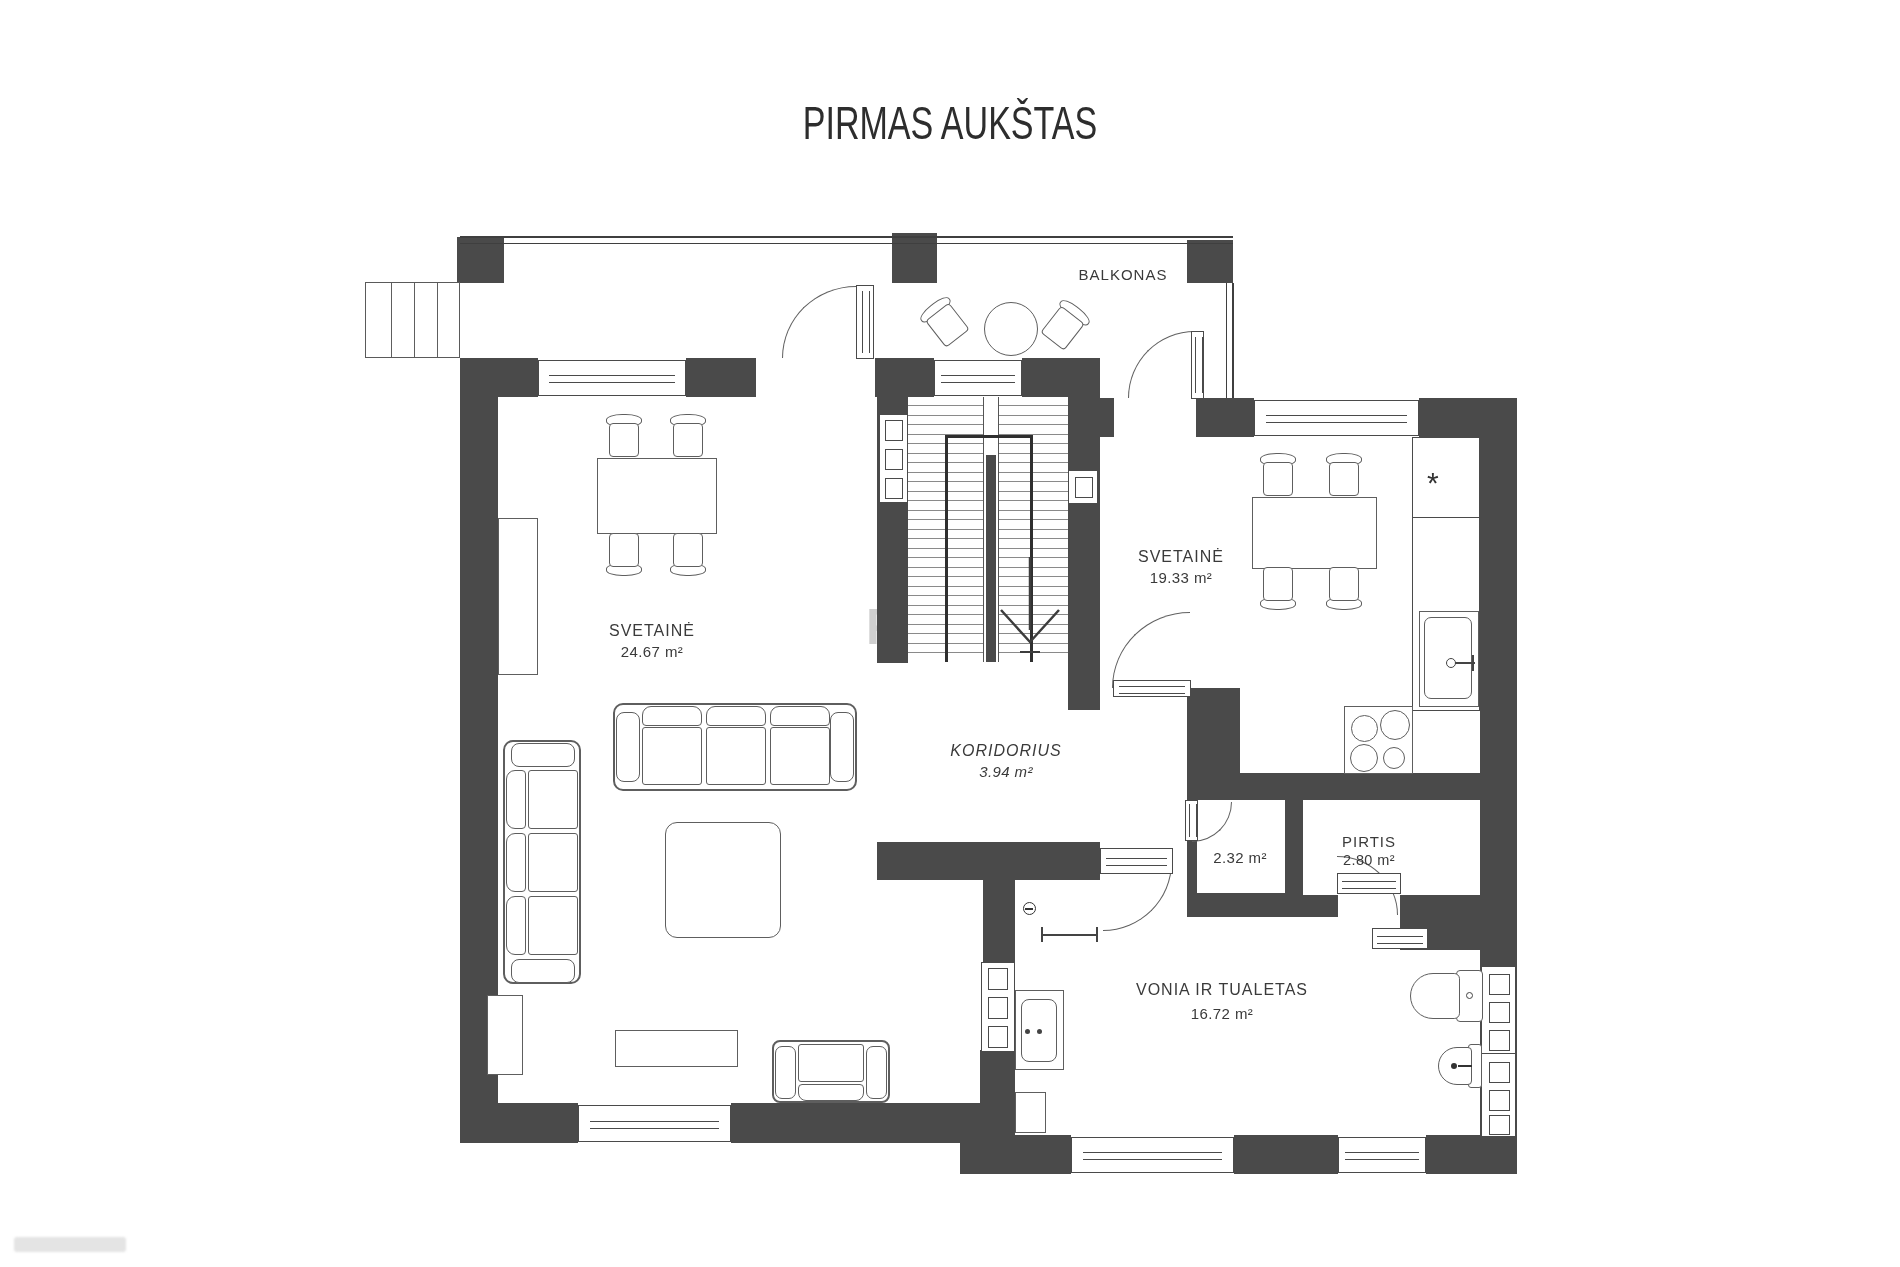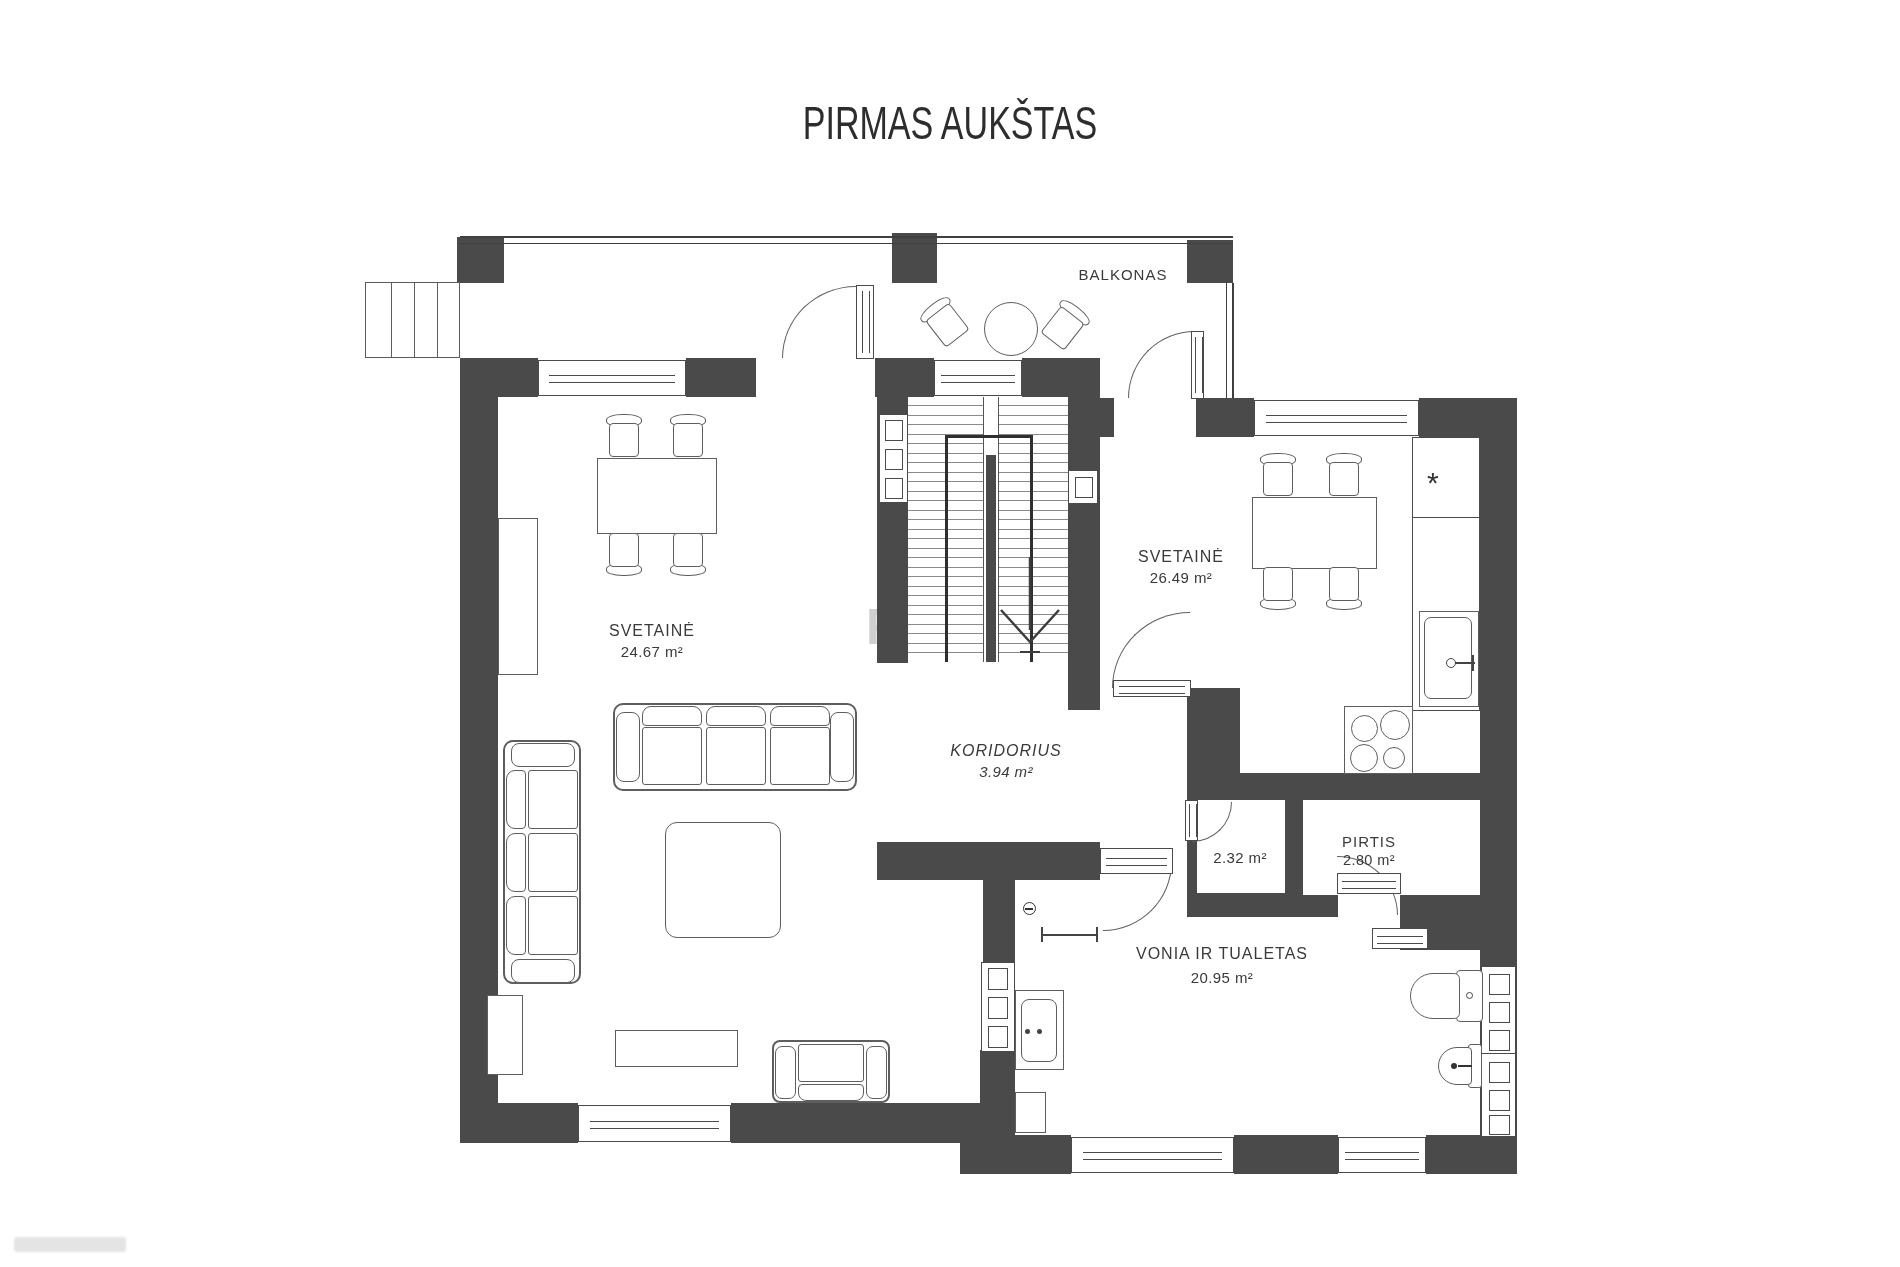--- a/index.html
+++ b/index.html
@@ -294,35 +294,35 @@
     <span>BALKONAS</span>
   </div>
 
   <div class="label" style="left:552px;top:620px;width:200px;">
     <div>SVETAINĖ</div>
     <div class="area">24.67 m²</div>
   </div>
 
   <div class="label" style="left:1081px;top:546px;width:200px;">
     <div>SVETAINĖ</div>
-    <div class="area">26.49 m²</div>
+    <div class="area">19.33 m²</div>
   </div>
 
   <div class="label" style="left:906px;top:740px;width:200px;font-style:italic;">
     <div>KORIDORIUS</div>
     <div class="area">3.94 m²</div>
   </div>
 
   <div class="label" style="left:1190px;top:847px;width:100px;font-size:14.5px;letter-spacing:0.4px;">
     <div class="area">2.32 m²</div>
   </div>
 
   <div class="label" style="left:1319px;top:832px;width:100px;font-size:15px;line-height:19px;">
     <div>PIRTIS</div>
     <div class="area" style="font-size:14.5px;">2.80 m²</div>
   </div>
 
-  <div class="label" style="left:1092px;top:942px;width:260px;line-height:24px;">
+  <div class="label" style="left:1092px;top:978px;width:260px;line-height:24px;">
     <div>VONIA IR TUALETAS</div>
-    <div class="area">20.95 m²</div>
+    <div class="area">16.72 m²</div>
   </div>
 
 </div>
 
 </body></html>

